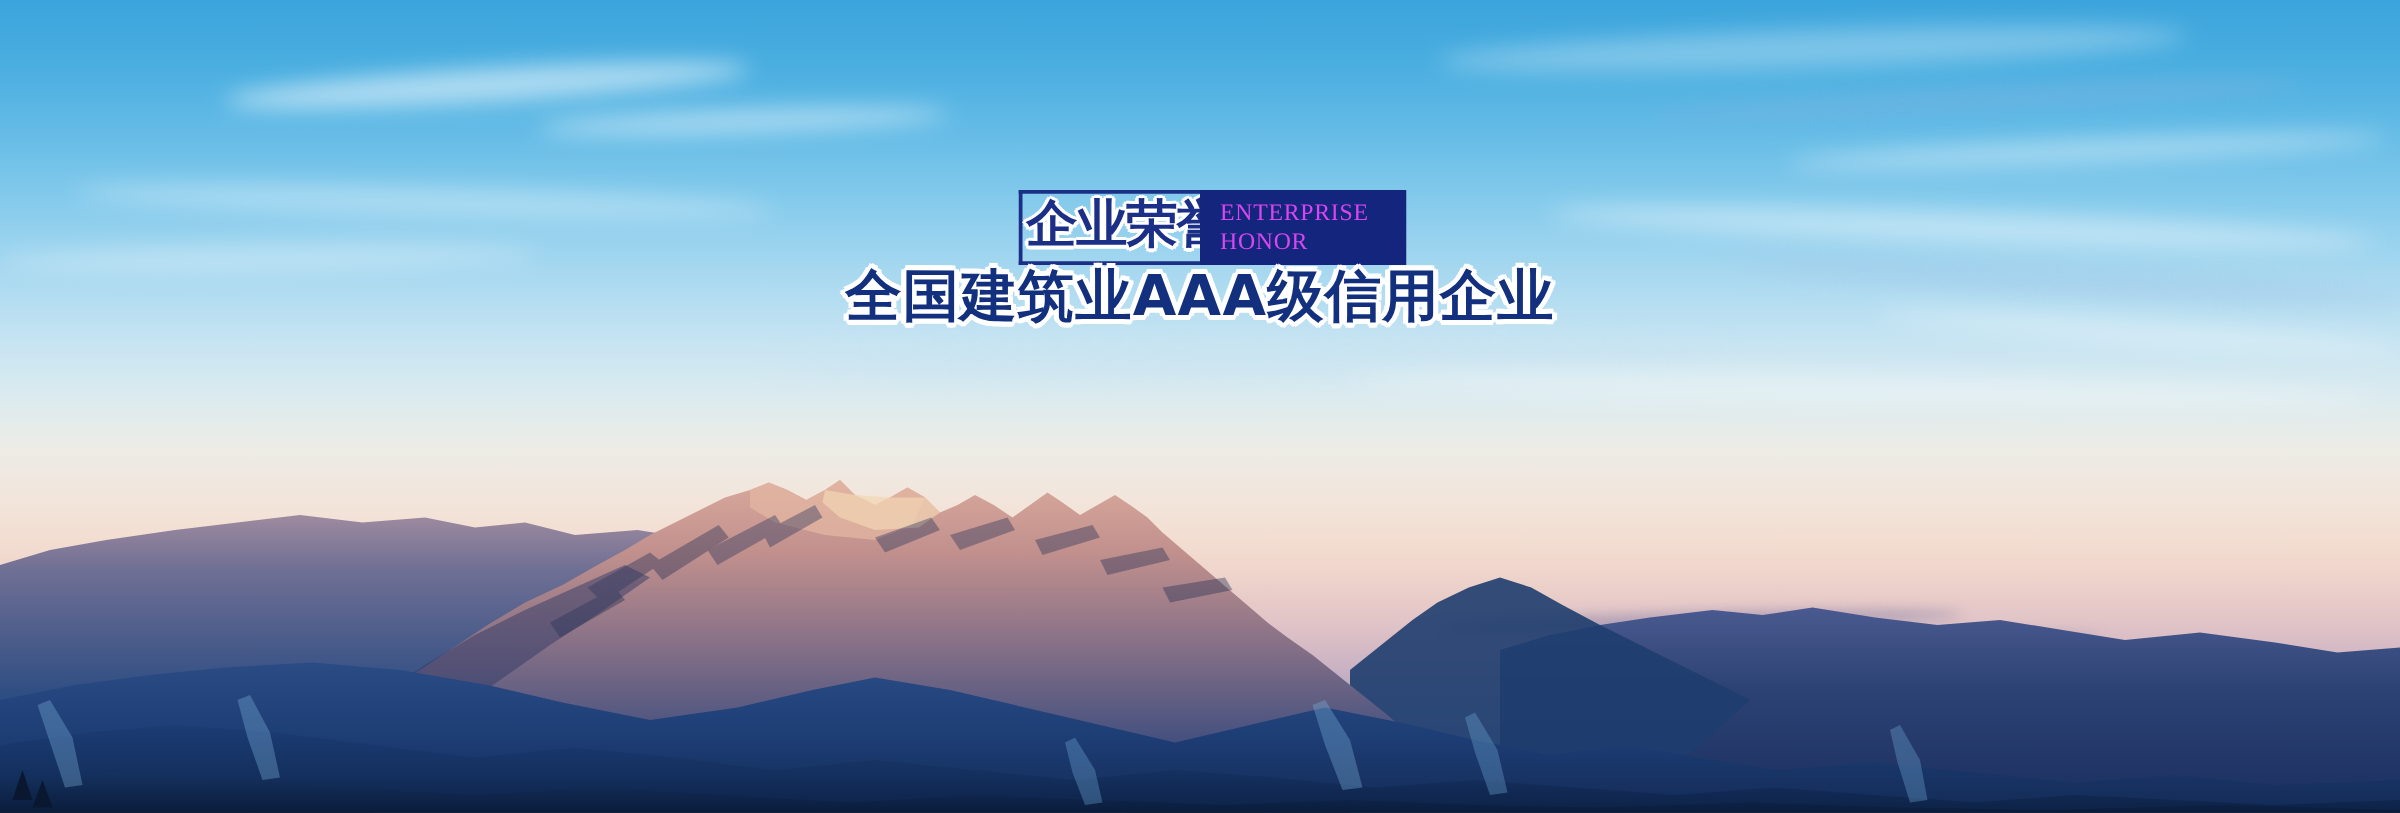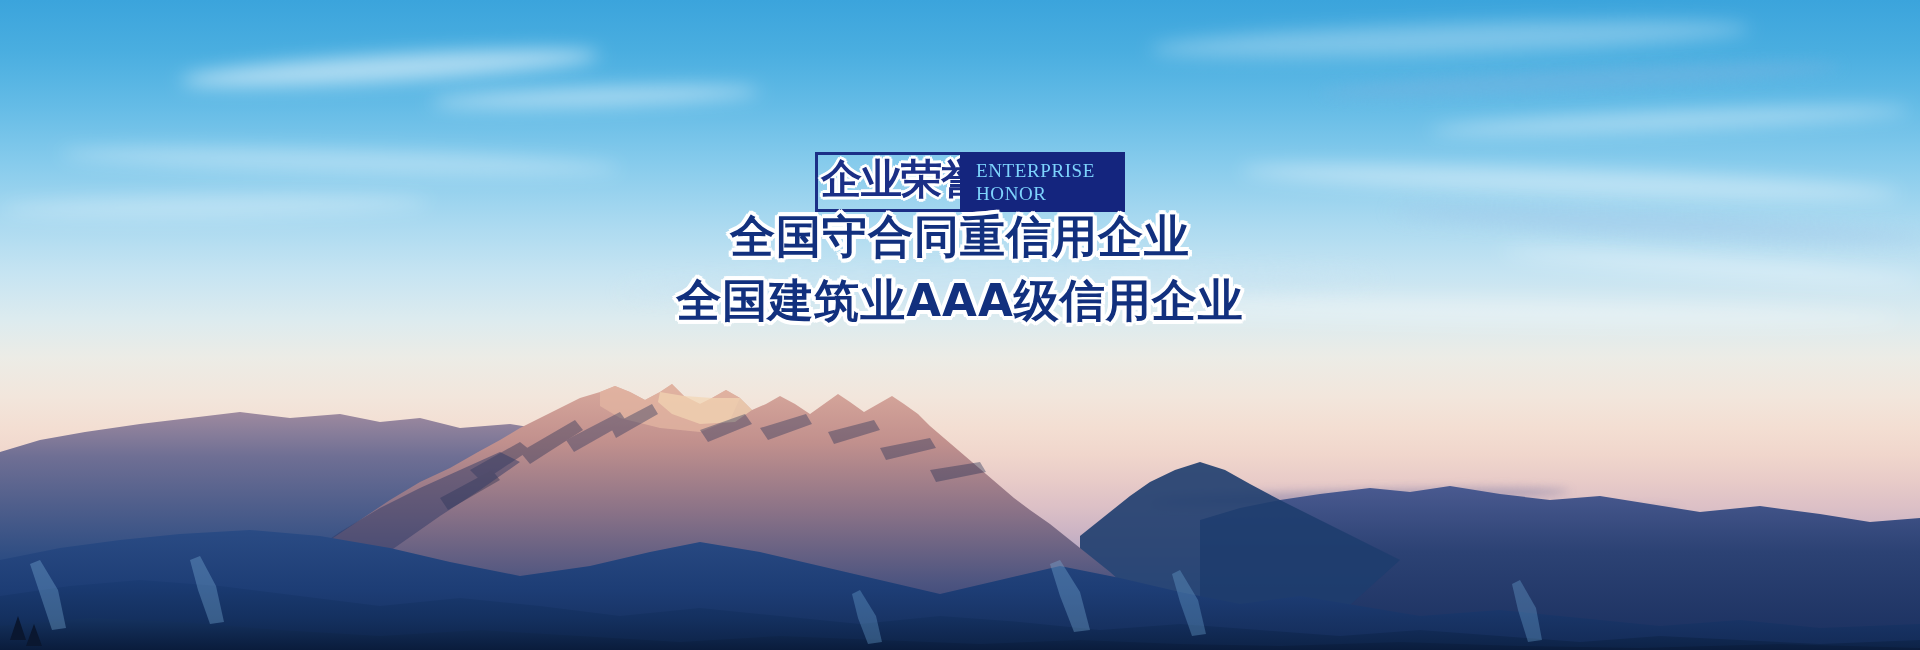--- a/index.html
+++ b/index.html
@@ -121,21 +121,21 @@
       2px 0 0 #fff, -2px 0 0 #fff, 0 2px 0 #fff, 0 -2px 0 #fff,
       2px 2px 0 #fff, -2px 2px 0 #fff, 2px -2px 0 #fff, -2px -2px 0 #fff,
       3px 0 0 #fff, -3px 0 0 #fff, 0 3px 0 #fff, 0 -3px 0 #fff;
     line-height:60px;
   }
   .en-box {
     position:absolute;
     left:145px; top:0;
     width:165px; height:60px;
     background:#14257e;
-    color:#7dd3fc;
+    color:#d946ef;
     padding:7px 0 0 16px;
   }
   .en-line {
     font-family:"Liberation Serif", serif;
     font-size:19px;
     line-height:23px;
     letter-spacing:.6px;
     white-space:nowrap;
   }
 
@@ -320,18 +320,17 @@
     <div class="honor-lockup">
       <div class="bracket"></div>
       <div class="cn-honor">企业荣誉</div>
       <div class="en-box">
         <div class="en-line">ENTERPRISE</div>
         <div class="en-line">HONOR</div>
       </div>
     </div>
 
     <div class="slogans">
-      <div class="slogan s1">全国守合同重信用企业</div>
       <div class="slogan s2">全国建筑业AAA级信用企业</div>
     </div>
 
   </div>
 </div>
 
 </body></html>

